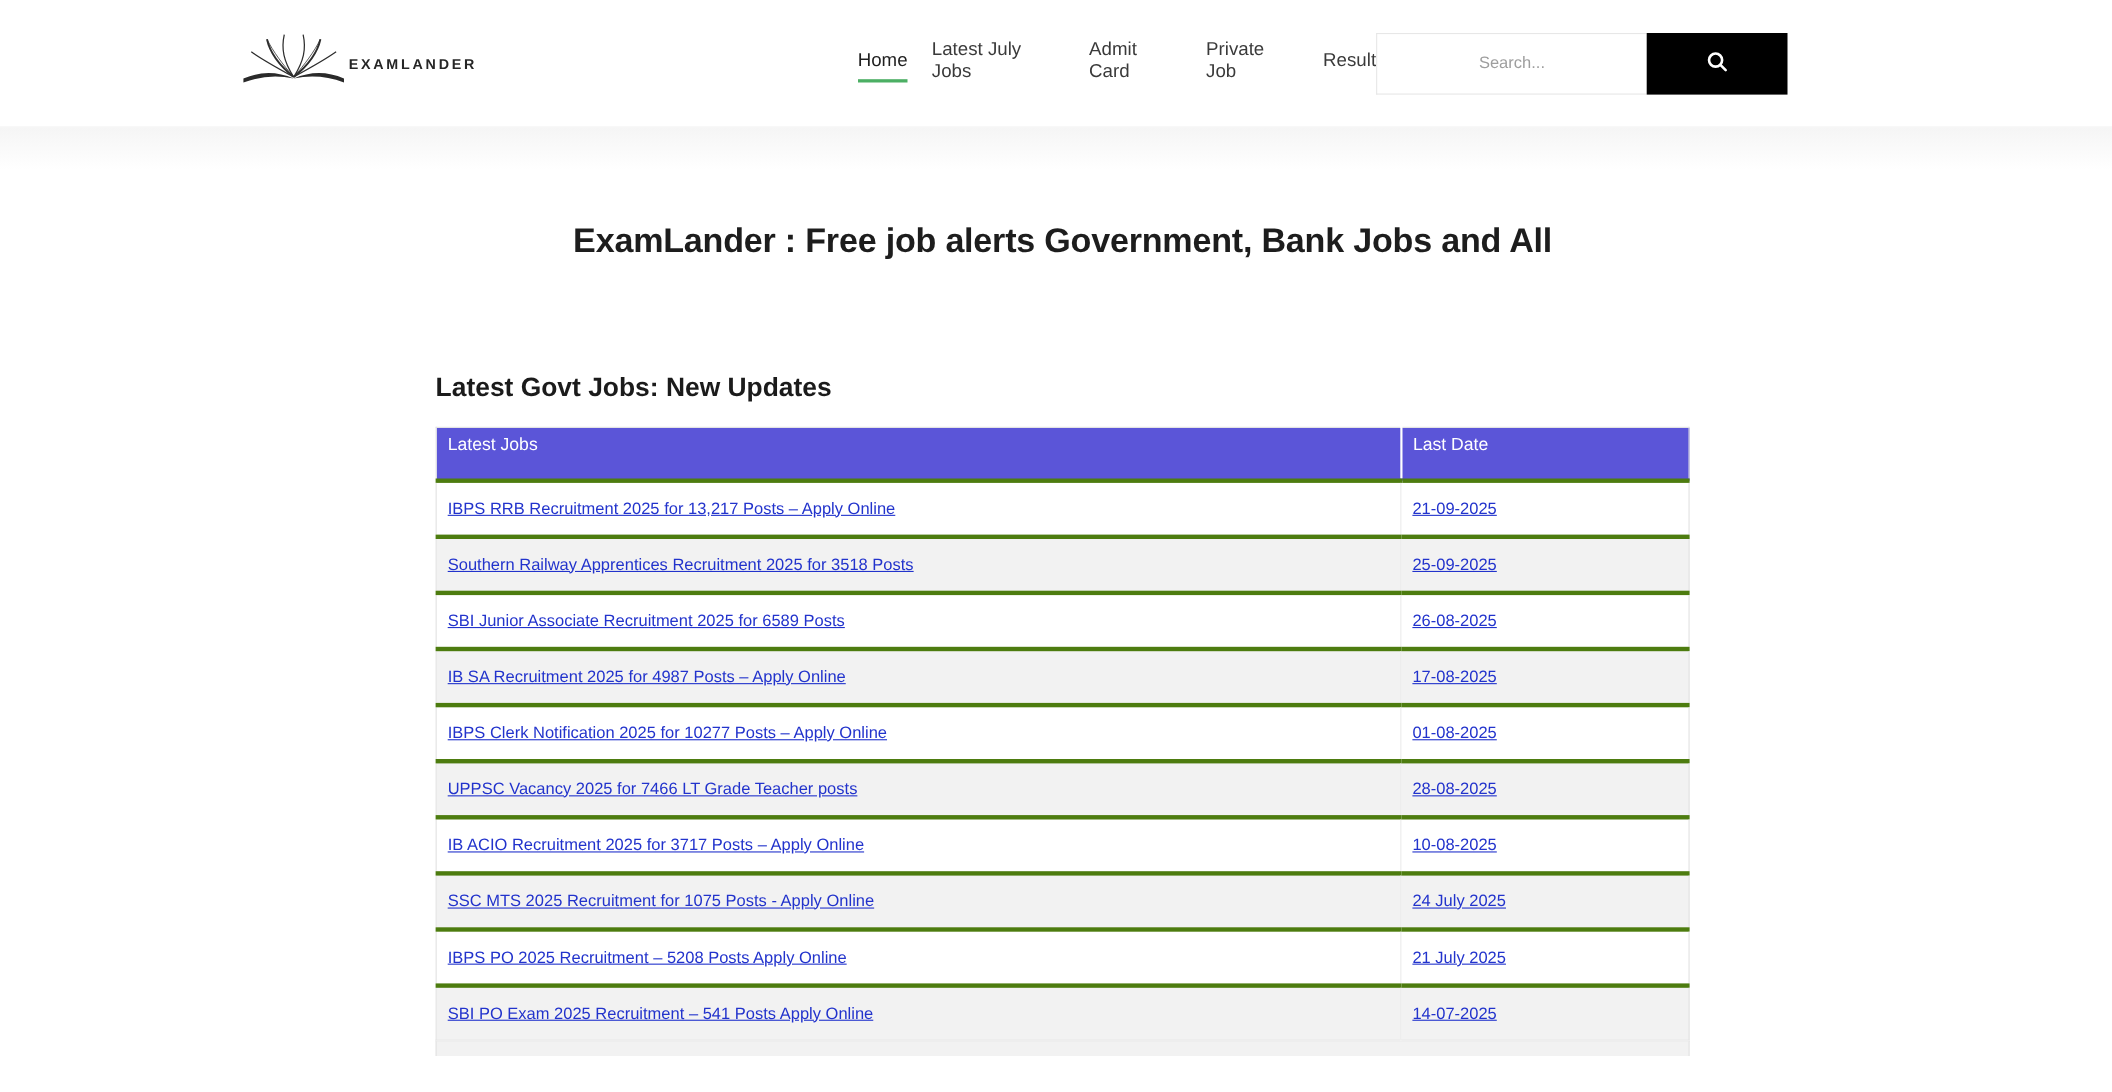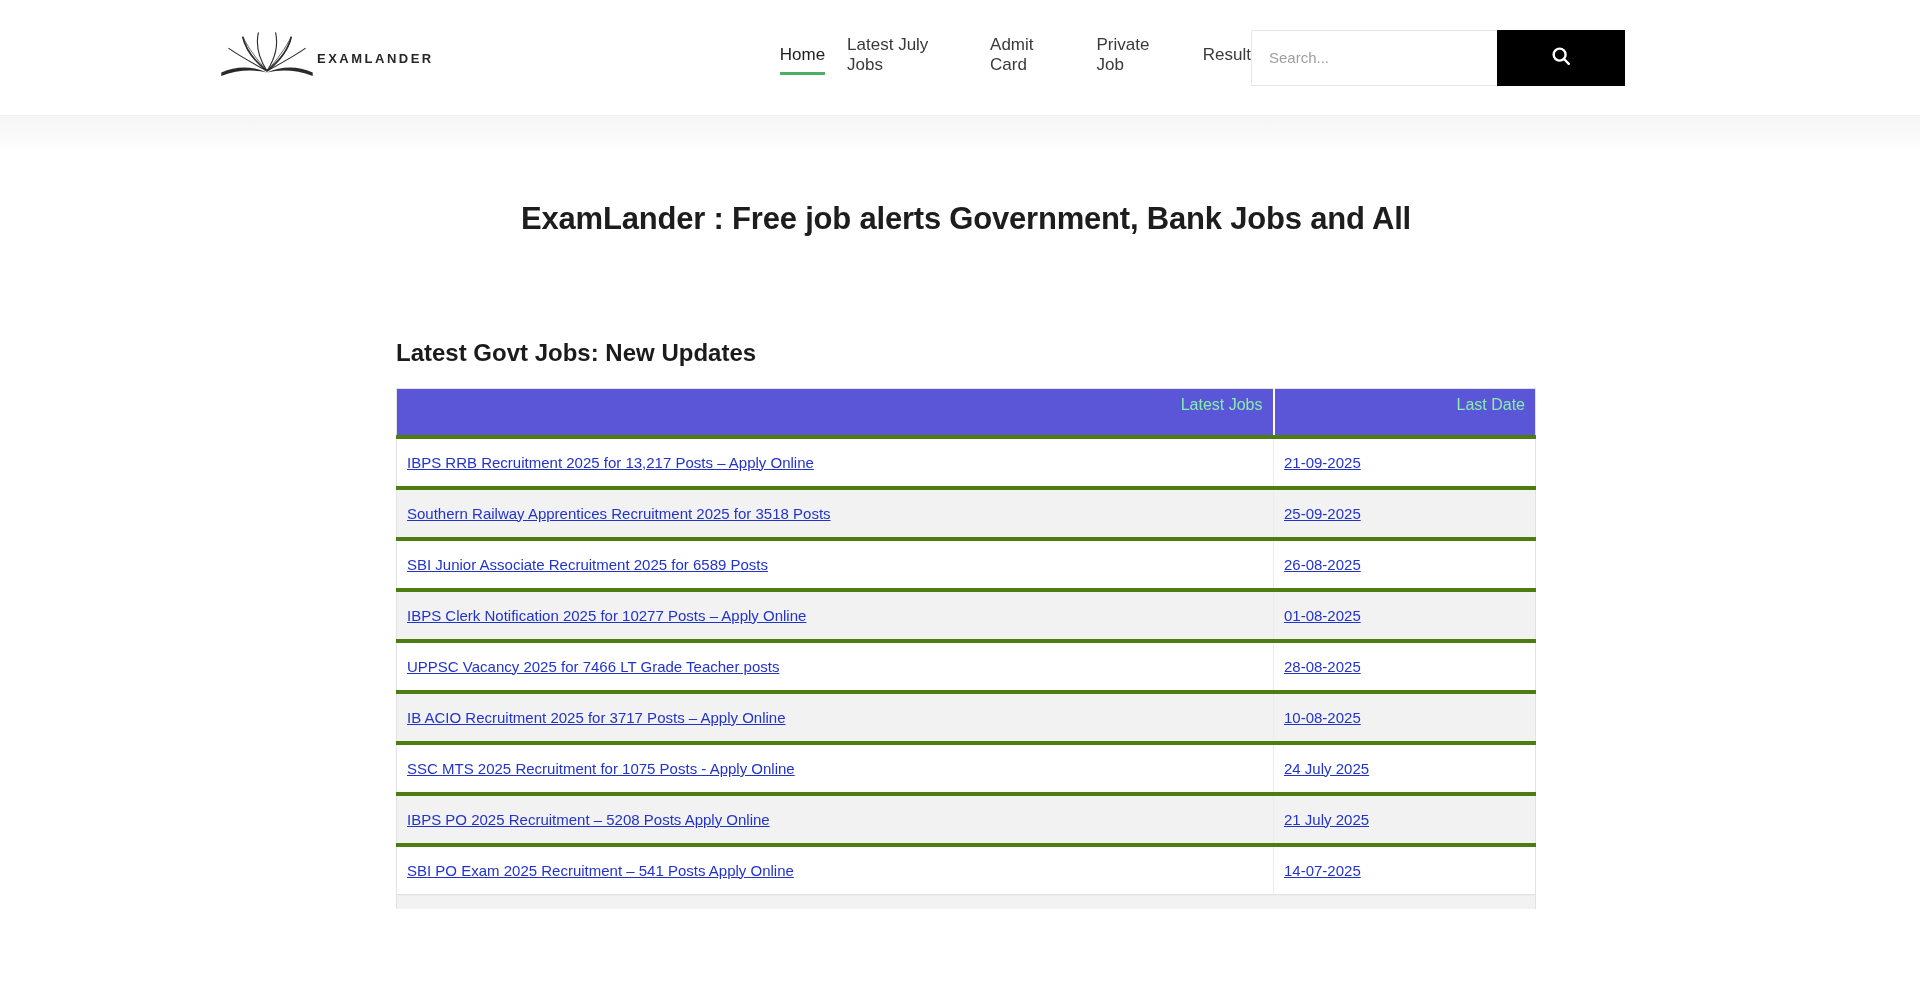--- a/index.html
+++ b/index.html
@@ -26,22 +26,23 @@
   .nav { display: flex; align-items: center; gap: 22px; margin-left: 346px; }
   .nav-item {
     font-size: 17px; color: #3a3a3a; text-decoration: none;
     padding: 4px 0 7px 0; border-bottom: 3px solid transparent; cursor: pointer;
   }
   .nav-item.active { color: #1f1f1f; border-bottom-color: #4caf64; }
 
   .search-box { display: flex; margin-left: auto; height: 56px; }
   .search-input {
     width: 246px; height: 56px; border: 1px solid #e7e7e7; border-right: none;
-    padding: 0 17px; font-size: 15px; color: #444; outline: none;
+    padding: 0 30px; font-size: 15px; color: #444; outline: none;
     font-family: "Liberation Sans", sans-serif;
+    text-align: center;
   }
   .search-input::placeholder { color: #9e9e9e; }
   .search-btn {
     width: 128px; height: 56px; background: #000; border: none; cursor: pointer;
     display: flex; align-items: center; justify-content: center;
   }
 
   
   .hero {
     background: linear-gradient(to bottom, #f5f5f5 0px, #ffffff 38px);
@@ -56,22 +57,22 @@
   .container { width: 1128px; margin: 0 auto; }
   .section-title {
     margin: 0 0 21px 0; font-size: 24px; font-weight: 700; color: #1b1b1b;
   }
 
   table.jobs {
     width: 1140px; border-collapse: collapse;
     border: 1px solid #e2e2e2;
   }
   table.jobs th {
-    background: #5b55d8; color: #86efac; font-weight: 400; font-size: 16px;
-    text-align: right; padding: 1px 10px 14px 10px; height: 48px;
+    background: #5b55d8; color: #ffffff; font-weight: 400; font-size: 16px;
+    text-align: left; padding: 1px 10px 14px 10px; height: 48px;
   }
   table.jobs th:last-child { border-left: 2px solid #ffffff; width: 262px; }
   table.jobs td {
     padding: 15px 10px; font-size: 15px; height: 49px;
     border-top: 4px solid #4d7c0f;
   }
   table.jobs td:last-child { border-left: 1px solid #ececec; }
   table.jobs tbody tr:nth-child(even) { background: #f2f2f2; }
   table.jobs a { color: #2233cc; text-decoration: underline; cursor: pointer; }
 
@@ -147,20 +148,24 @@
         </tr>
         <tr>
           <td><a>Southern Railway Apprentices Recruitment 2025 for 3518 Posts</a></td>
           <td><a>25-09-2025</a></td>
         </tr>
         <tr>
           <td><a>SBI Junior Associate Recruitment 2025 for 6589 Posts</a></td>
           <td><a>26-08-2025</a></td>
         </tr>
         <tr>
+          <td><a>IB SA Recruitment 2025 for 4987 Posts – Apply Online</a></td>
+          <td><a>17-08-2025</a></td>
+        </tr>
+        <tr>
           <td><a>IBPS Clerk Notification 2025 for 10277 Posts – Apply Online</a></td>
           <td><a>01-08-2025</a></td>
         </tr>
         <tr>
           <td><a>UPPSC Vacancy 2025 for 7466 LT Grade Teacher posts</a></td>
           <td><a>28-08-2025</a></td>
         </tr>
         <tr>
           <td><a>IB ACIO Recruitment 2025 for 3717 Posts – Apply Online</a></td>
           <td><a>10-08-2025</a></td>

